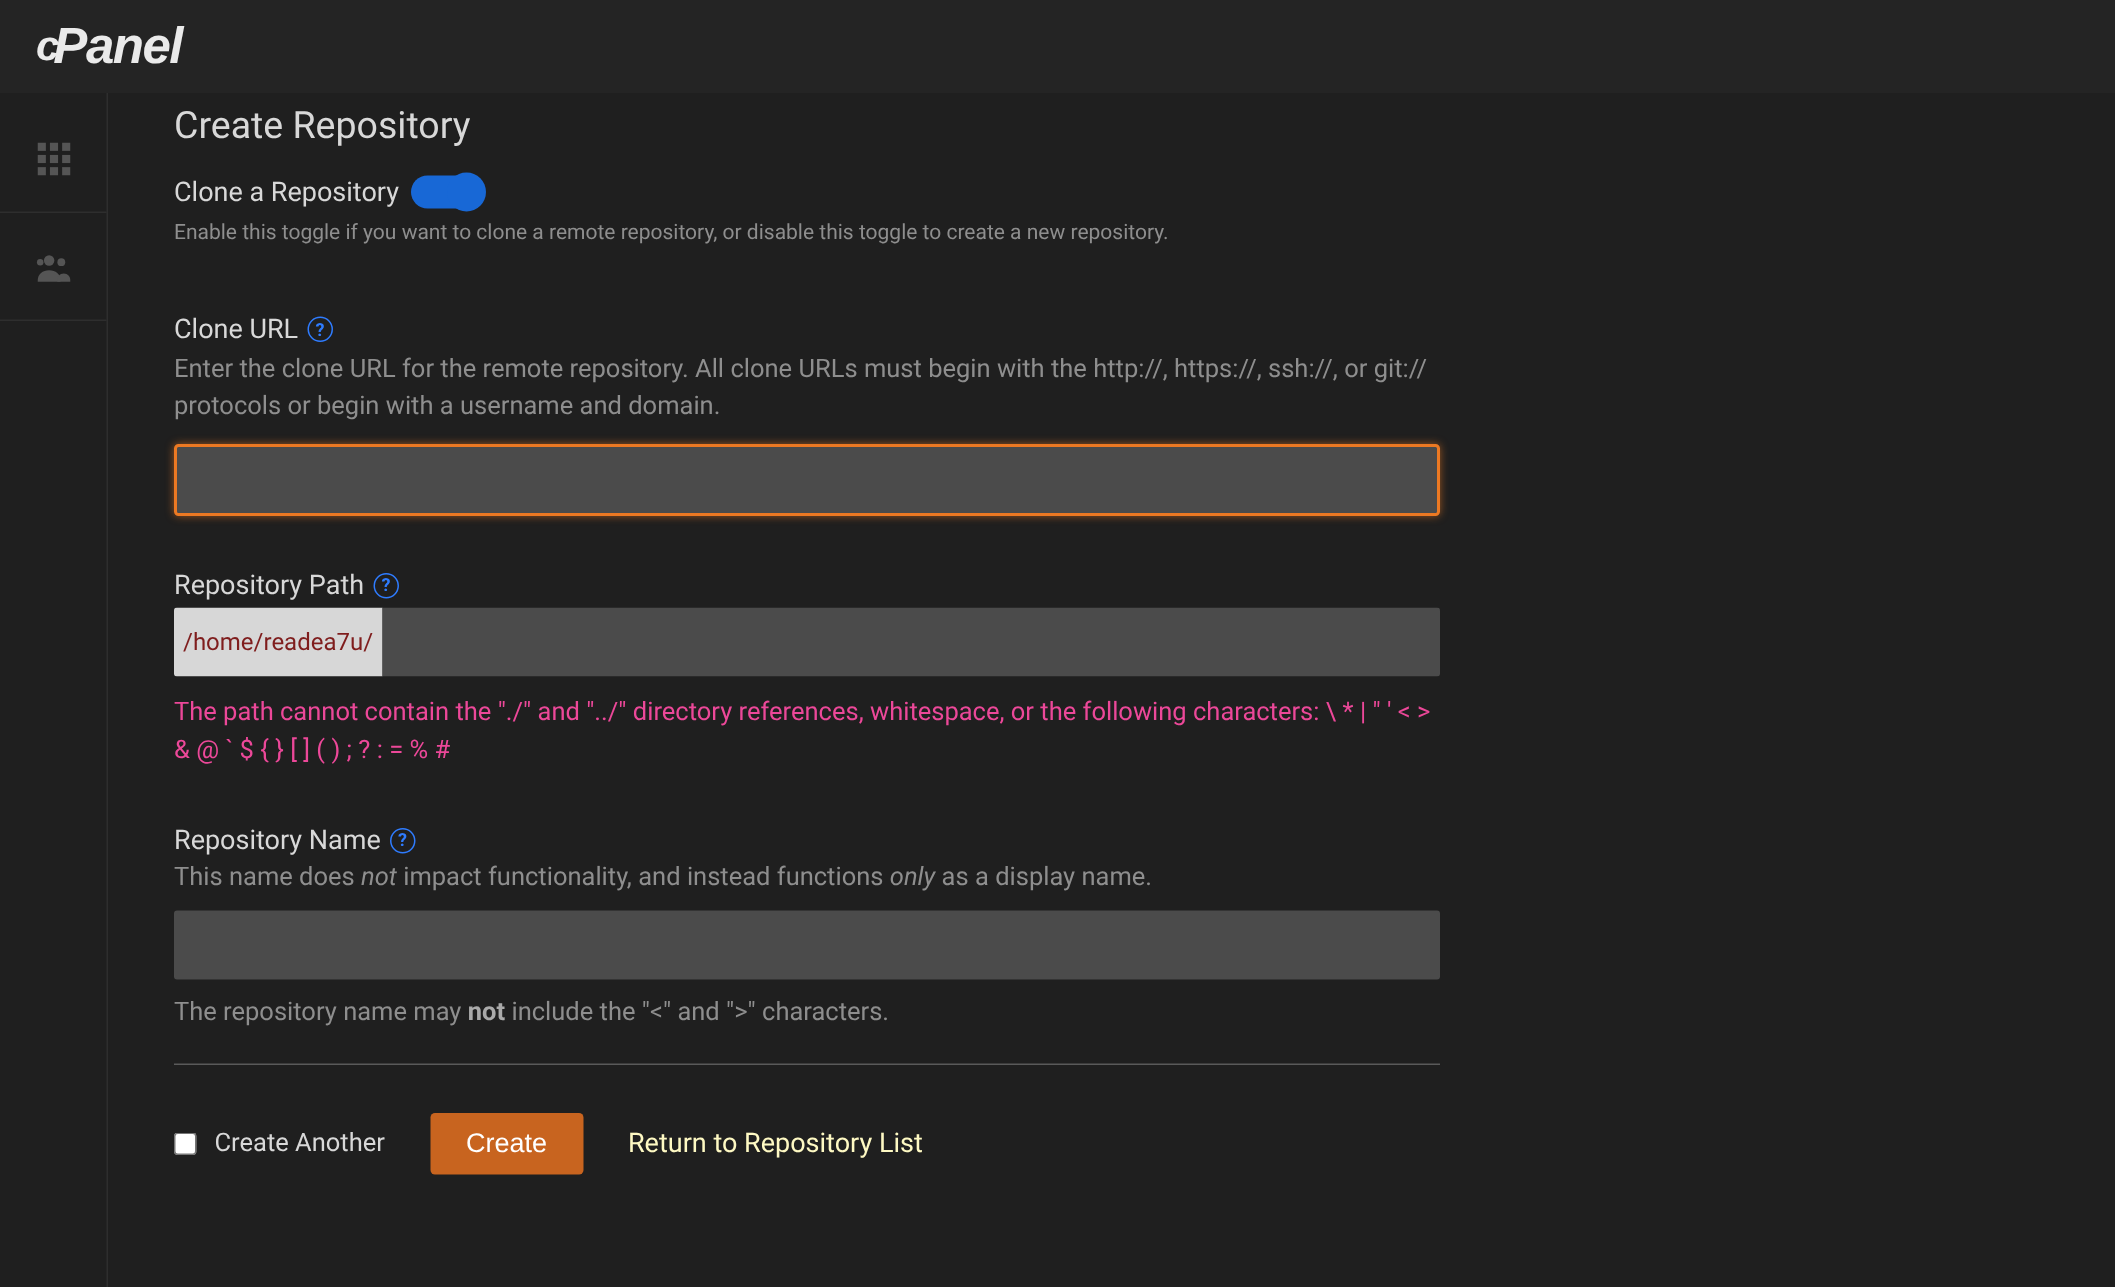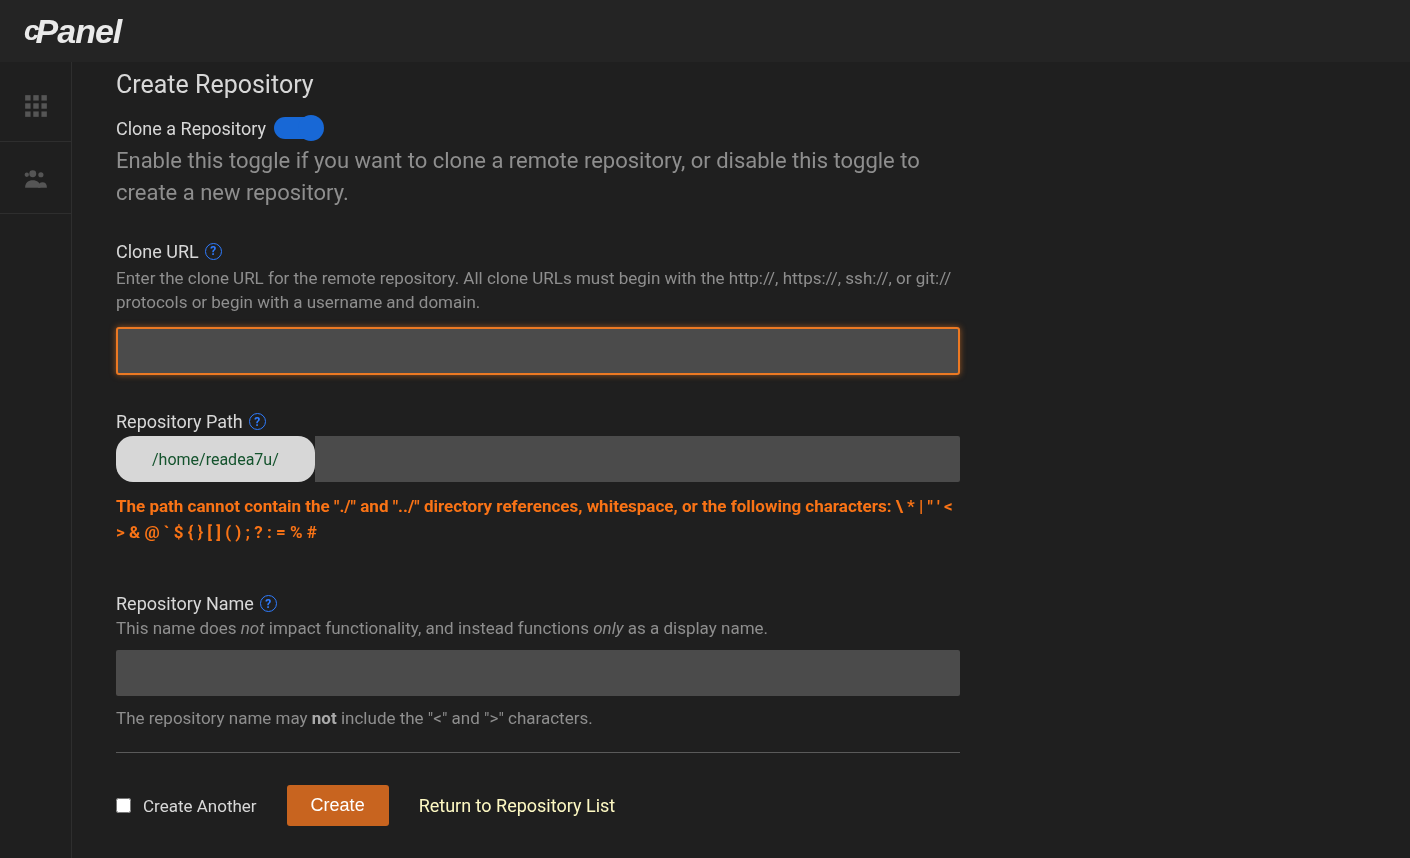--- a/index.html
+++ b/index.html
@@ -102,23 +102,23 @@
   position: absolute;
   right: -2px;
   top: -2px;
   width: 26px;
   height: 26px;
   background: #1868d6;
   border-radius: 50%;
 }
 .help-text {
   color: #8e8e8e;
-  font-size: 22px;
+  font-size: 14px;
   line-height: 1.45;
-  margin-bottom: 32px;
+  margin-bottom: 44px;
 }
 .field-label-row {
   display: flex;
   align-items: center;
   gap: 6px;
   margin-bottom: 4px;
 }
 .field-label {
   font-size: 18px;
   color: #d8d8d8;
@@ -157,42 +157,40 @@
 }
 .path-group {
   display: flex;
   height: 46px;
   margin-bottom: 12px;
   border-radius: 2px;
   overflow: hidden;
 }
 .path-prefix {
   background: #d7d7d7;
-  color: #14532d;
-  display: flex;
-  align-items: center;
-  padding: 0 36px;
+  color: #7f1d1d;
+  display: flex;
+  align-items: center;
+  padding: 0 6px;
   font-size: 16px;
-  border-radius: 17px;
 }
 .path-input {
   flex: 1;
   background: #4b4b4b;
   border: none;
   outline: none;
   color: #fff;
   font-size: 16px;
   padding: 0 14px;
 }
 .below-text {
-  color: #f97316;
+  color: #ec4899;
   font-size: 17px;
   line-height: 1.5;
-  margin-bottom: 48px;
-  font-weight: bold;
+  margin-bottom: 36px;
 }
 .name-text-pre {
   color: #8e8e8e;
   font-size: 17px;
   margin-bottom: 12px;
 }
 .name-input {
   width: 100%;
   height: 46px;
   background: #4b4b4b;

